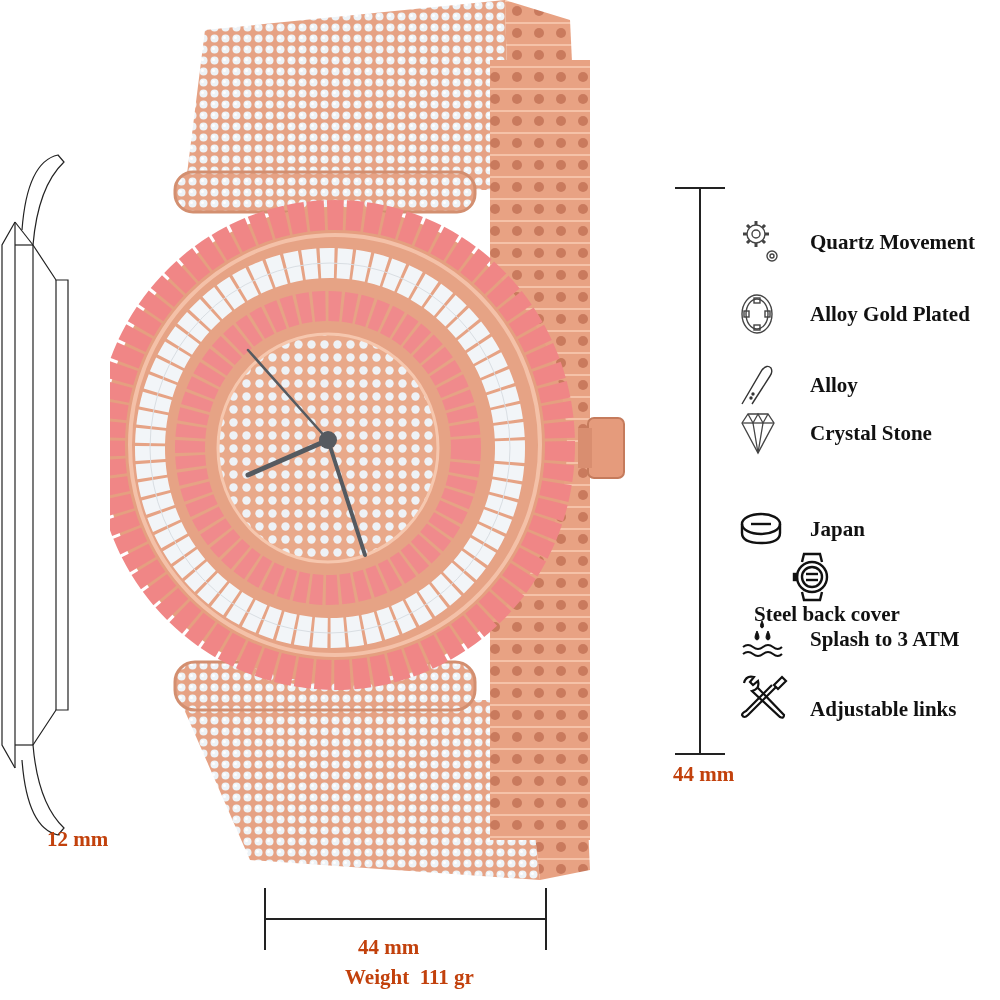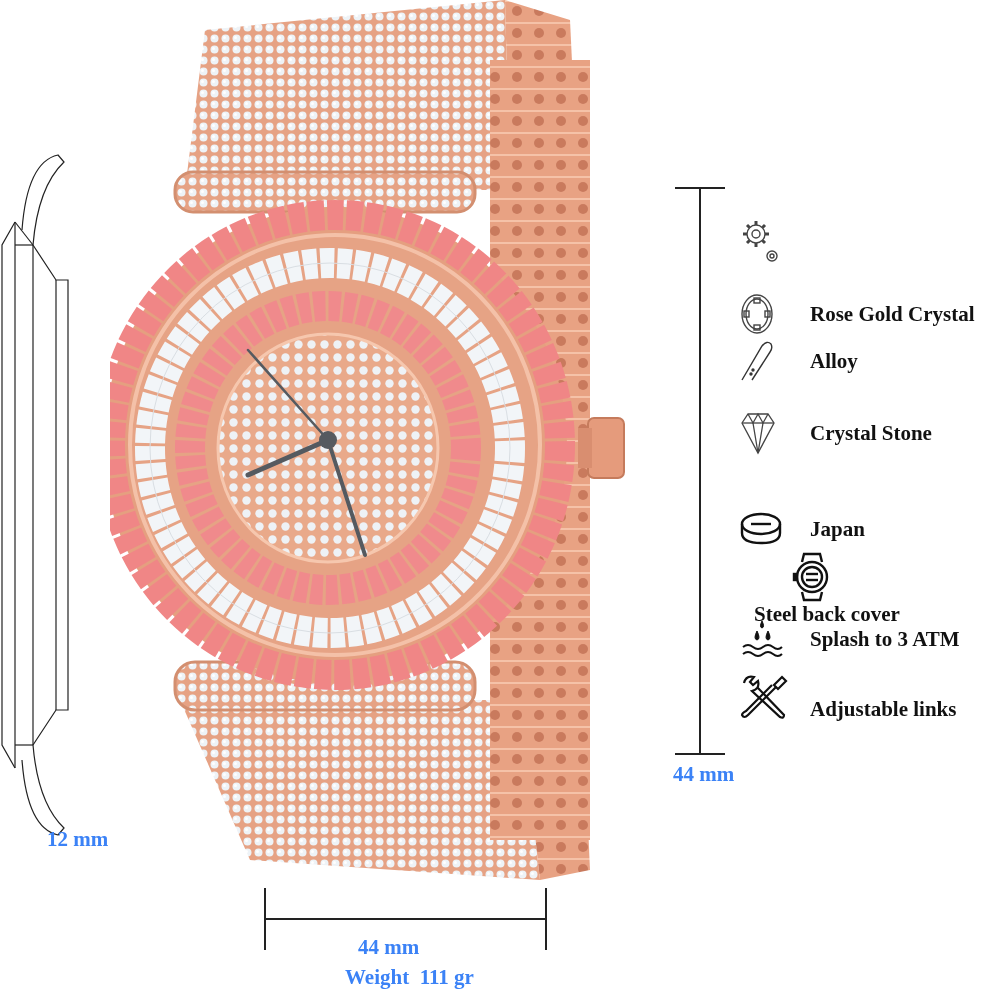--- a/index.html
+++ b/index.html
@@ -1,18 +1,18 @@
 <!DOCTYPE html>
 <html><head>
 <meta charset="utf-8">
 <style>
   html, body { margin:0; padding:0; background:#ffffff; }
   body { width:1000px; height:1000px; position:relative; overflow:hidden; font-family:"Liberation Serif", serif; color:#111; }
   .abs { position:absolute; }
-  .label { font-family:"Liberation Serif", serif; font-weight:bold; color:#3b82f6; white-space:nowrap; }
+  .label { font-family:"Liberation Serif", serif; font-weight:bold; color:#c2410c; white-space:nowrap; }
   .feat-row { position:absolute; left:740px; height:50px; display:flex; align-items:center; }
   .feat-icon { width:56px; height:50px; display:flex; align-items:center; justify-content:flex-start; }
   .feat-text { font-family:"Liberation Serif", serif; font-weight:bold; font-size:21px; margin-left:14px; white-space:nowrap; }
   svg { display:block; }
 </style>
 </head>
 <body>
 
 <div class="abs" style="left:0;top:150px;width:80px;height:690px;">
   <svg width="80" height="690" viewBox="0 0 80 690">
@@ -113,37 +113,38 @@
           <line x1="25" y1="16" x2="29" y2="16"></line>
           <line x1="7" y1="7" x2="9.5" y2="9.5"></line>
           <line x1="22.5" y1="22.5" x2="25" y2="25"></line>
           <line x1="25" y1="7" x2="22.5" y2="9.5"></line>
           <line x1="7" y1="25" x2="9.5" y2="22.5"></line>
         </g>
       <circle cx="32" cy="38" r="5"></circle>
         <circle cx="32" cy="38" r="2"></circle>
     </svg>
   </div>
+  <span class="feat-text">Quartz Movement</span>
 </div>
 
 <div class="feat-row" style="top:289px;">
   <div class="feat-icon">
     <svg width="34" height="42" viewBox="0 0 34 42" fill="none" stroke="#444" stroke-width="1.4">
       <ellipse cx="17" cy="21" rx="15" ry="19"></ellipse>
         <ellipse cx="17" cy="21" rx="11" ry="15"></ellipse>
       <rect x="14" y="5" width="6" height="5"></rect>
         <rect x="14" y="32" width="6" height="5"></rect>
       <rect x="4" y="18" width="5" height="6"></rect>
         <rect x="25" y="18" width="5" height="6"></rect>
     </svg>
   </div>
-  <span class="feat-text">Rose Gold Crystal</span>
-</div>
-
-<div class="feat-row" style="top:336px;">
+  <span class="feat-text">Alloy Gold Plated</span>
+</div>
+
+<div class="feat-row" style="top:360px;">
   <div class="feat-icon">
     <svg width="34" height="42" viewBox="0 0 34 42" fill="none" stroke="#333" stroke-width="1.4">
       <path d="M2 40 L 22 6 Q 27 0 31 4 Q 33 8 30 12 L 12 40"></path>
       <circle cx="13" cy="30" r="1" fill="#333"></circle>
         <circle cx="11" cy="34" r="1" fill="#333"></circle>
     </svg>
   </div>
   <span class="feat-text">Alloy</span>
 </div>
 

